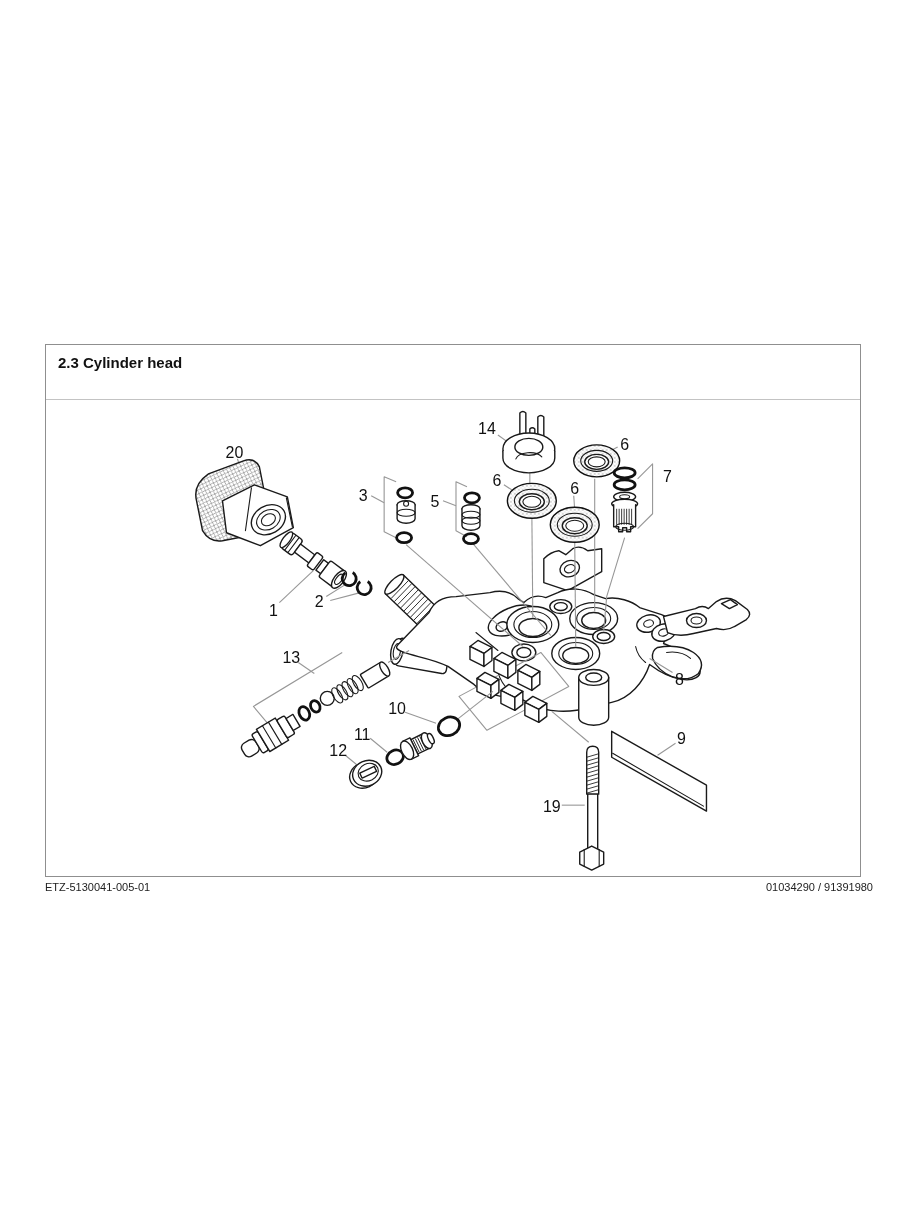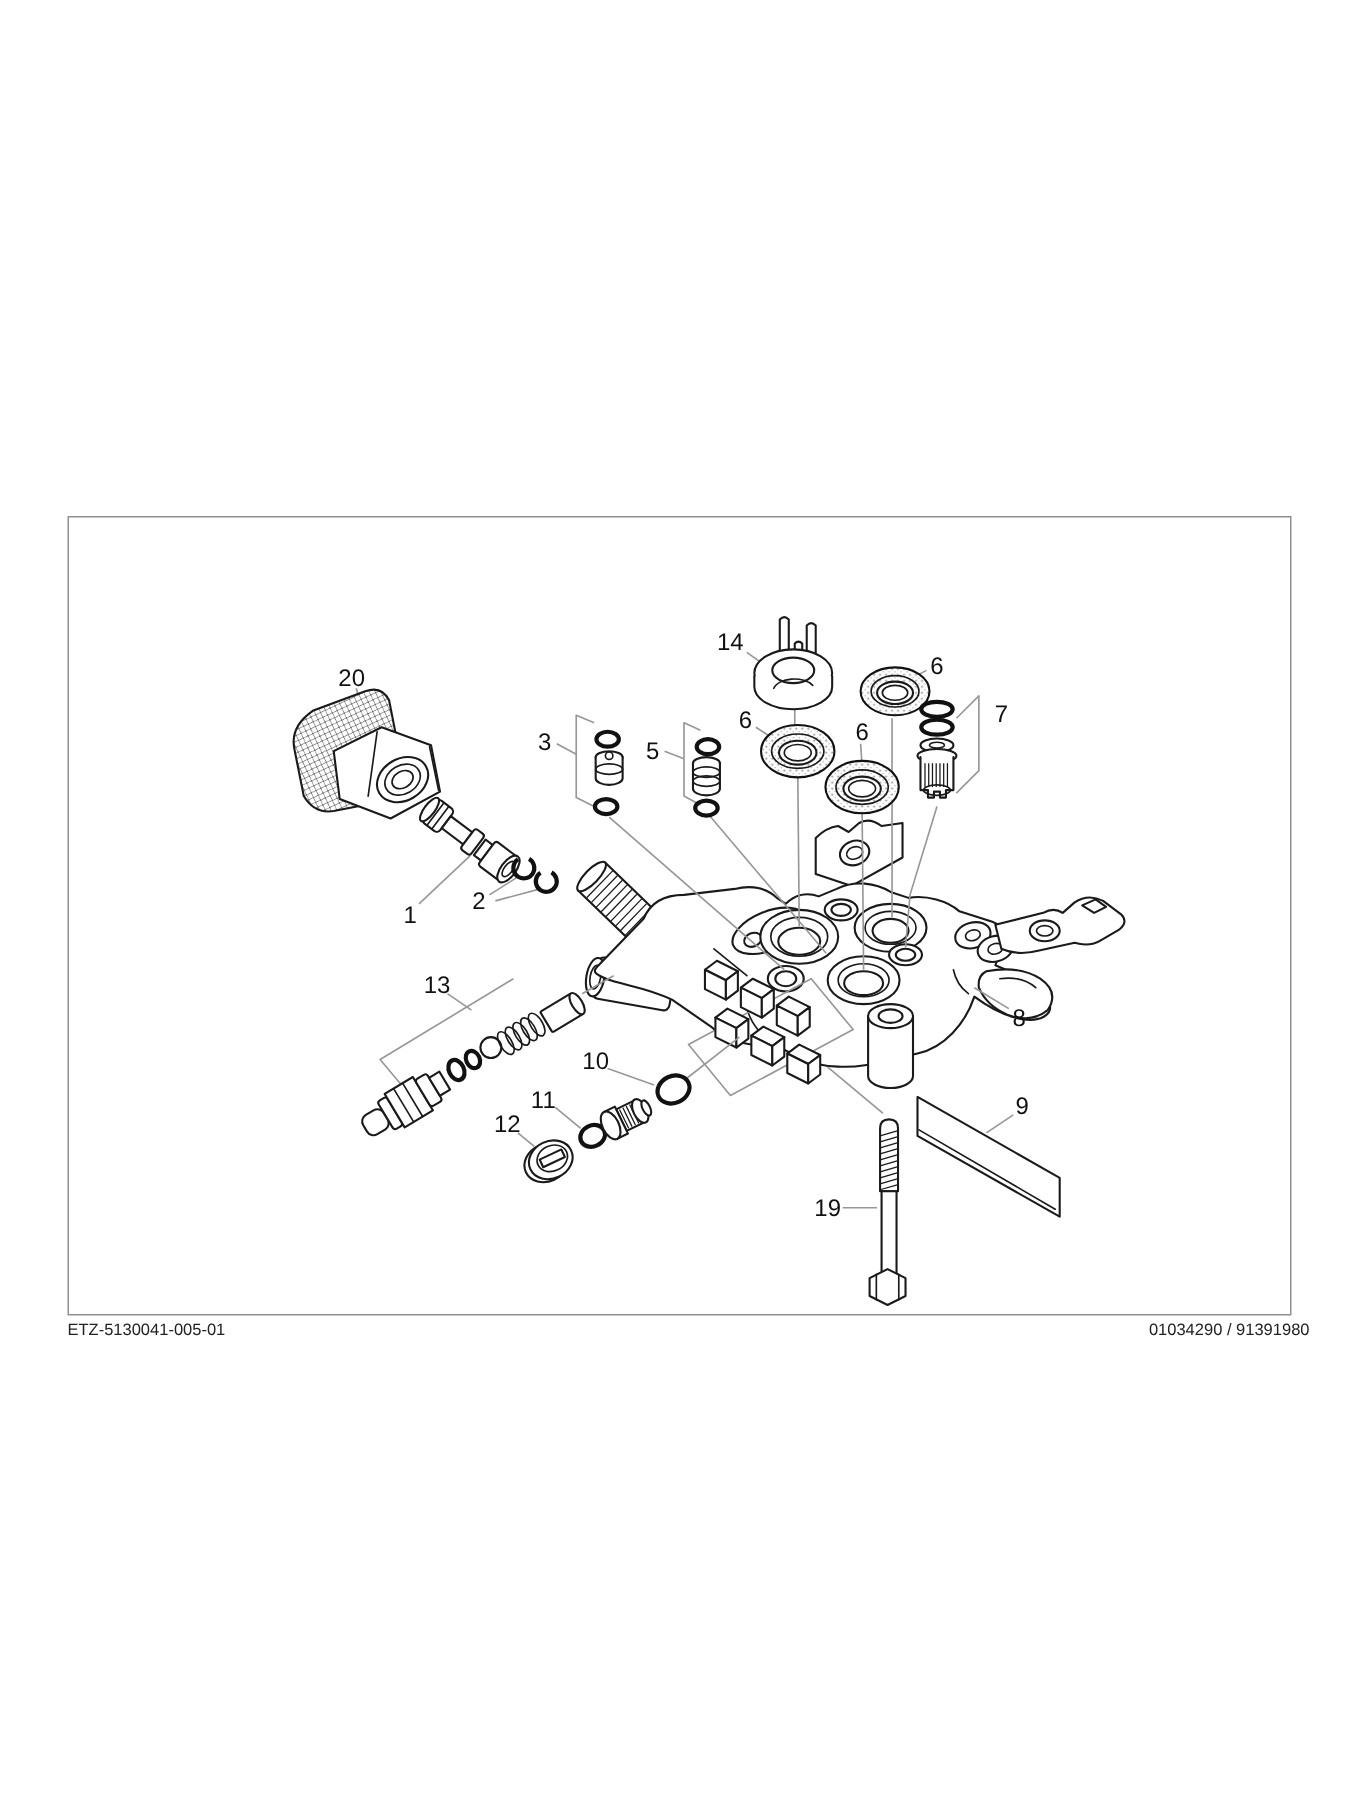--- a/index.html
+++ b/index.html
@@ -20,20 +20,23 @@
   .gray{fill:none;stroke:#979797;stroke-width:1.1;stroke-linejoin:round;}
   .hatch{stroke:#1a1a1a;stroke-width:.85;}
   .c{font-family:"Liberation Sans",sans-serif;font-size:16px;fill:#111;
      text-anchor:middle;dominant-baseline:central;}
 </style>
 </head>
 <body>
 
 <div class="page">
   <div class="frame">
+    <div class="frame-header">
+      <span class="title">2.3 Cylinder head</span>
+    </div>
 
     <svg class="drawing" viewBox="0 0 814 476">
       <defs>
         <pattern id="kn" width="5" height="5" patternUnits="userSpaceOnUse" patternTransform="rotate(20)">
           <rect width="5" height="5" fill="#fff"></rect>
           <path d="M0,0 L5,5 M5,0 L0,5" stroke="#6e6e6e" stroke-width="0.6"></path>
         </pattern>
         <pattern id="st" width="4" height="4" patternUnits="userSpaceOnUse">
           <rect width="4" height="4" fill="#fff"></rect>
           <circle cx="1" cy="1" r="0.65" fill="#8b8b8b"></circle>

